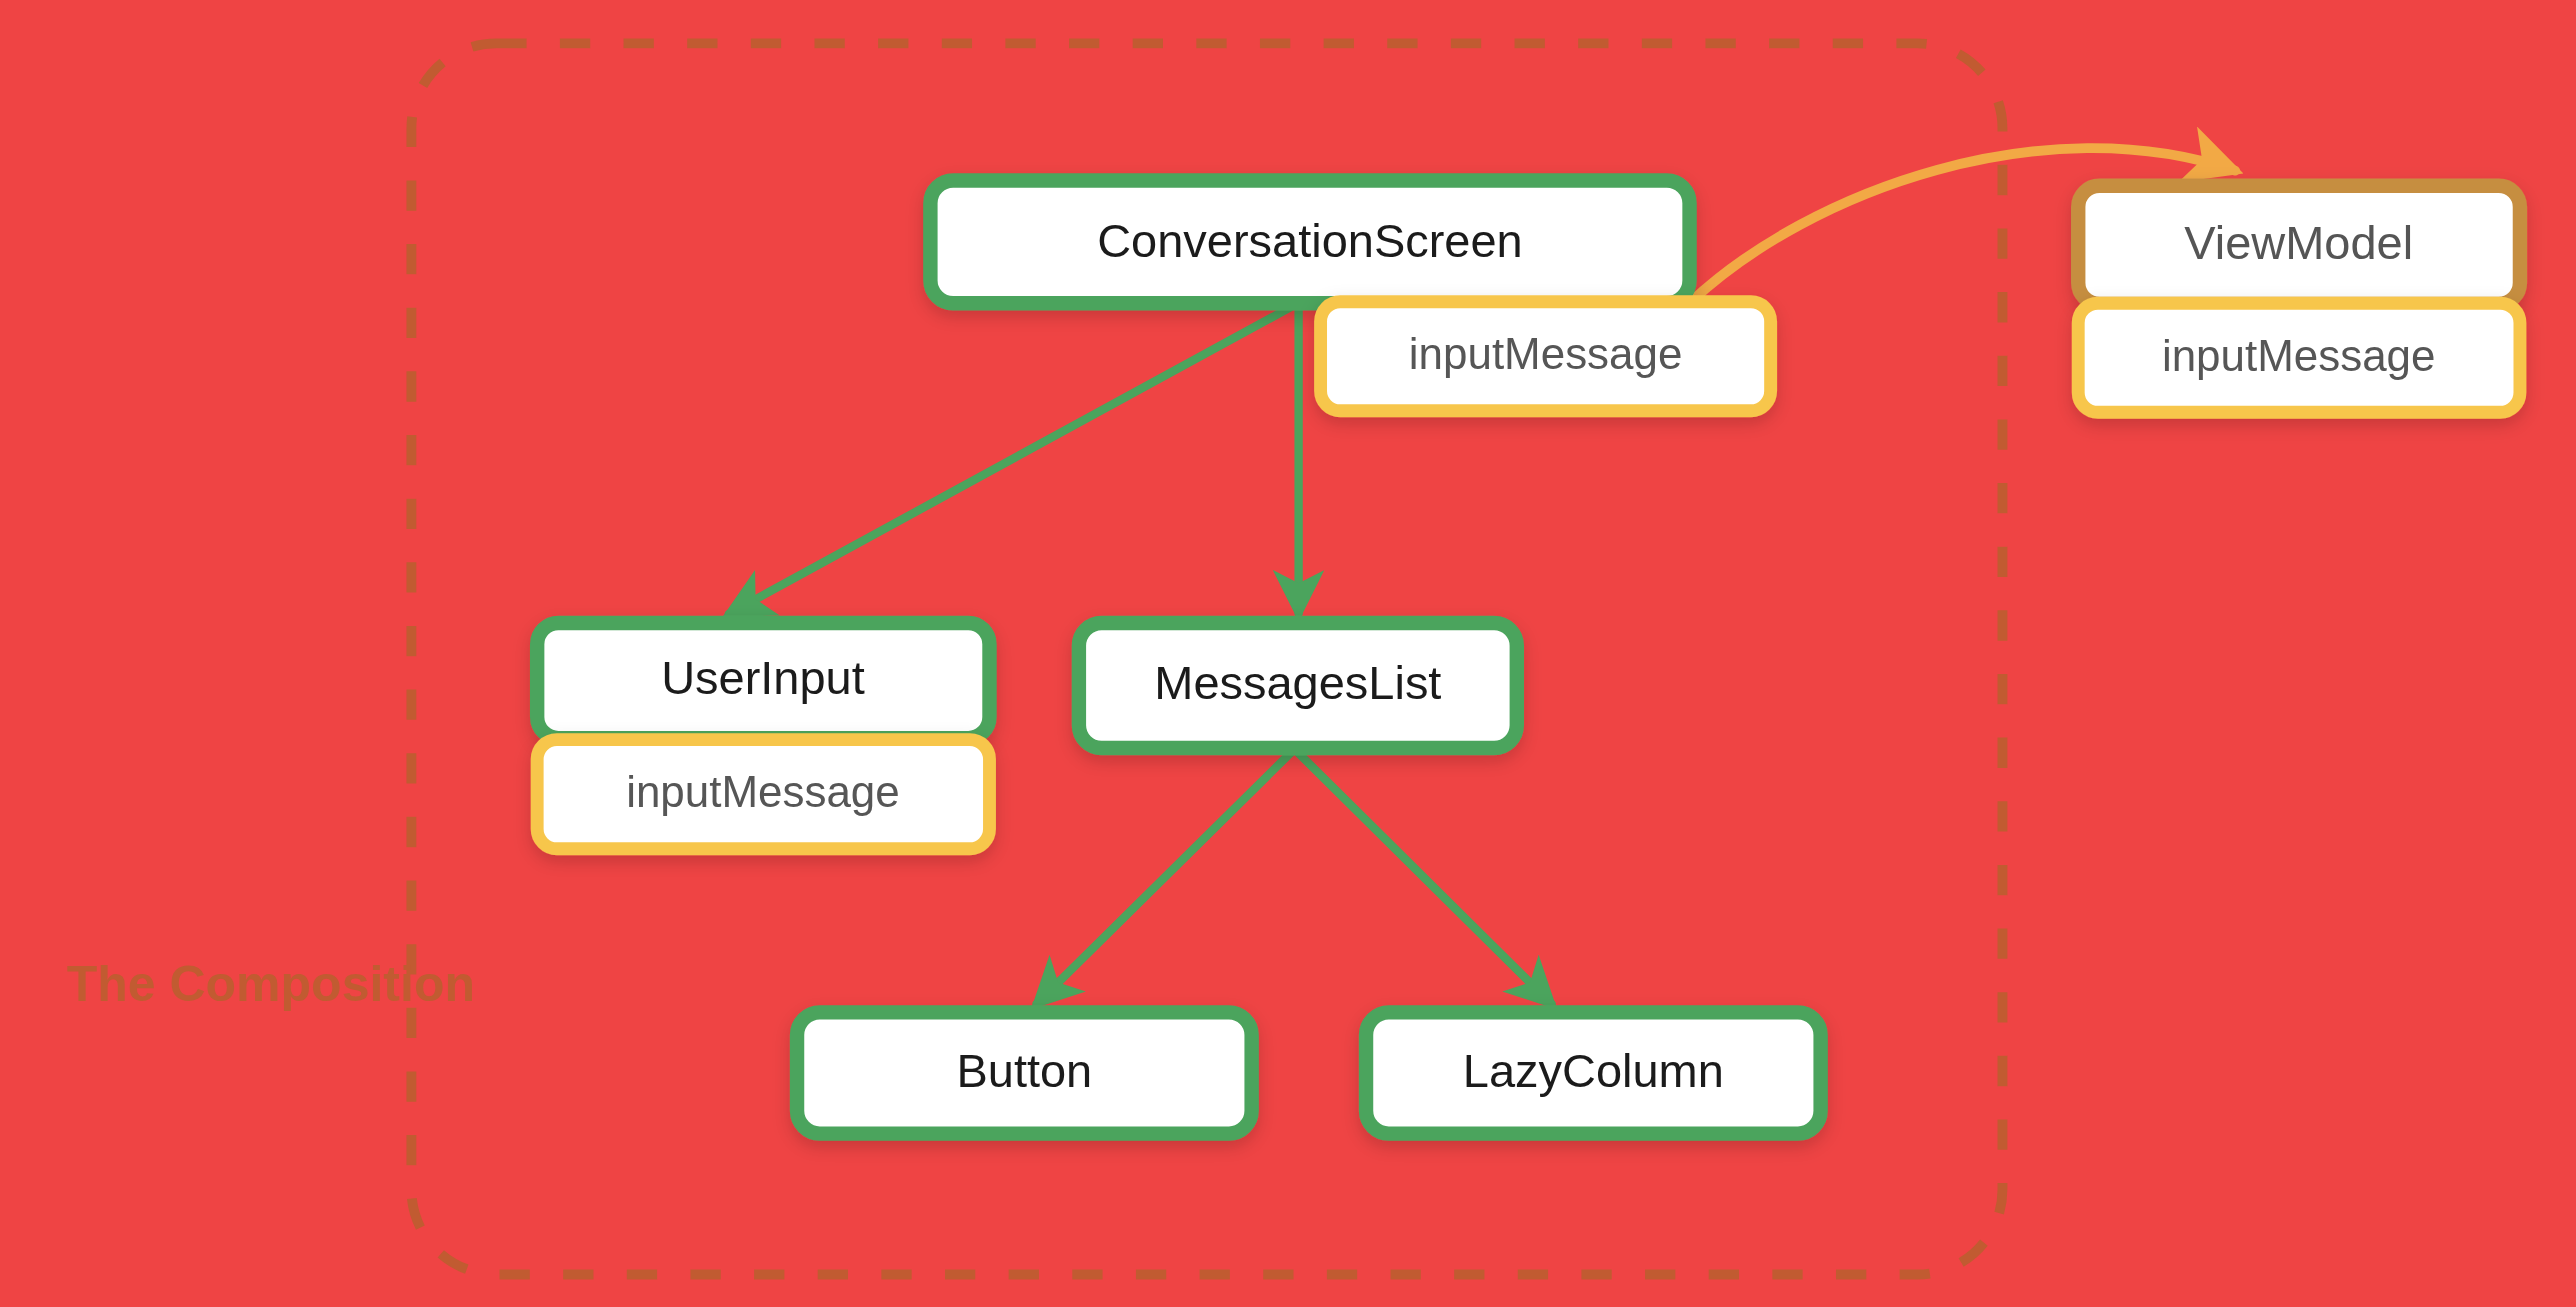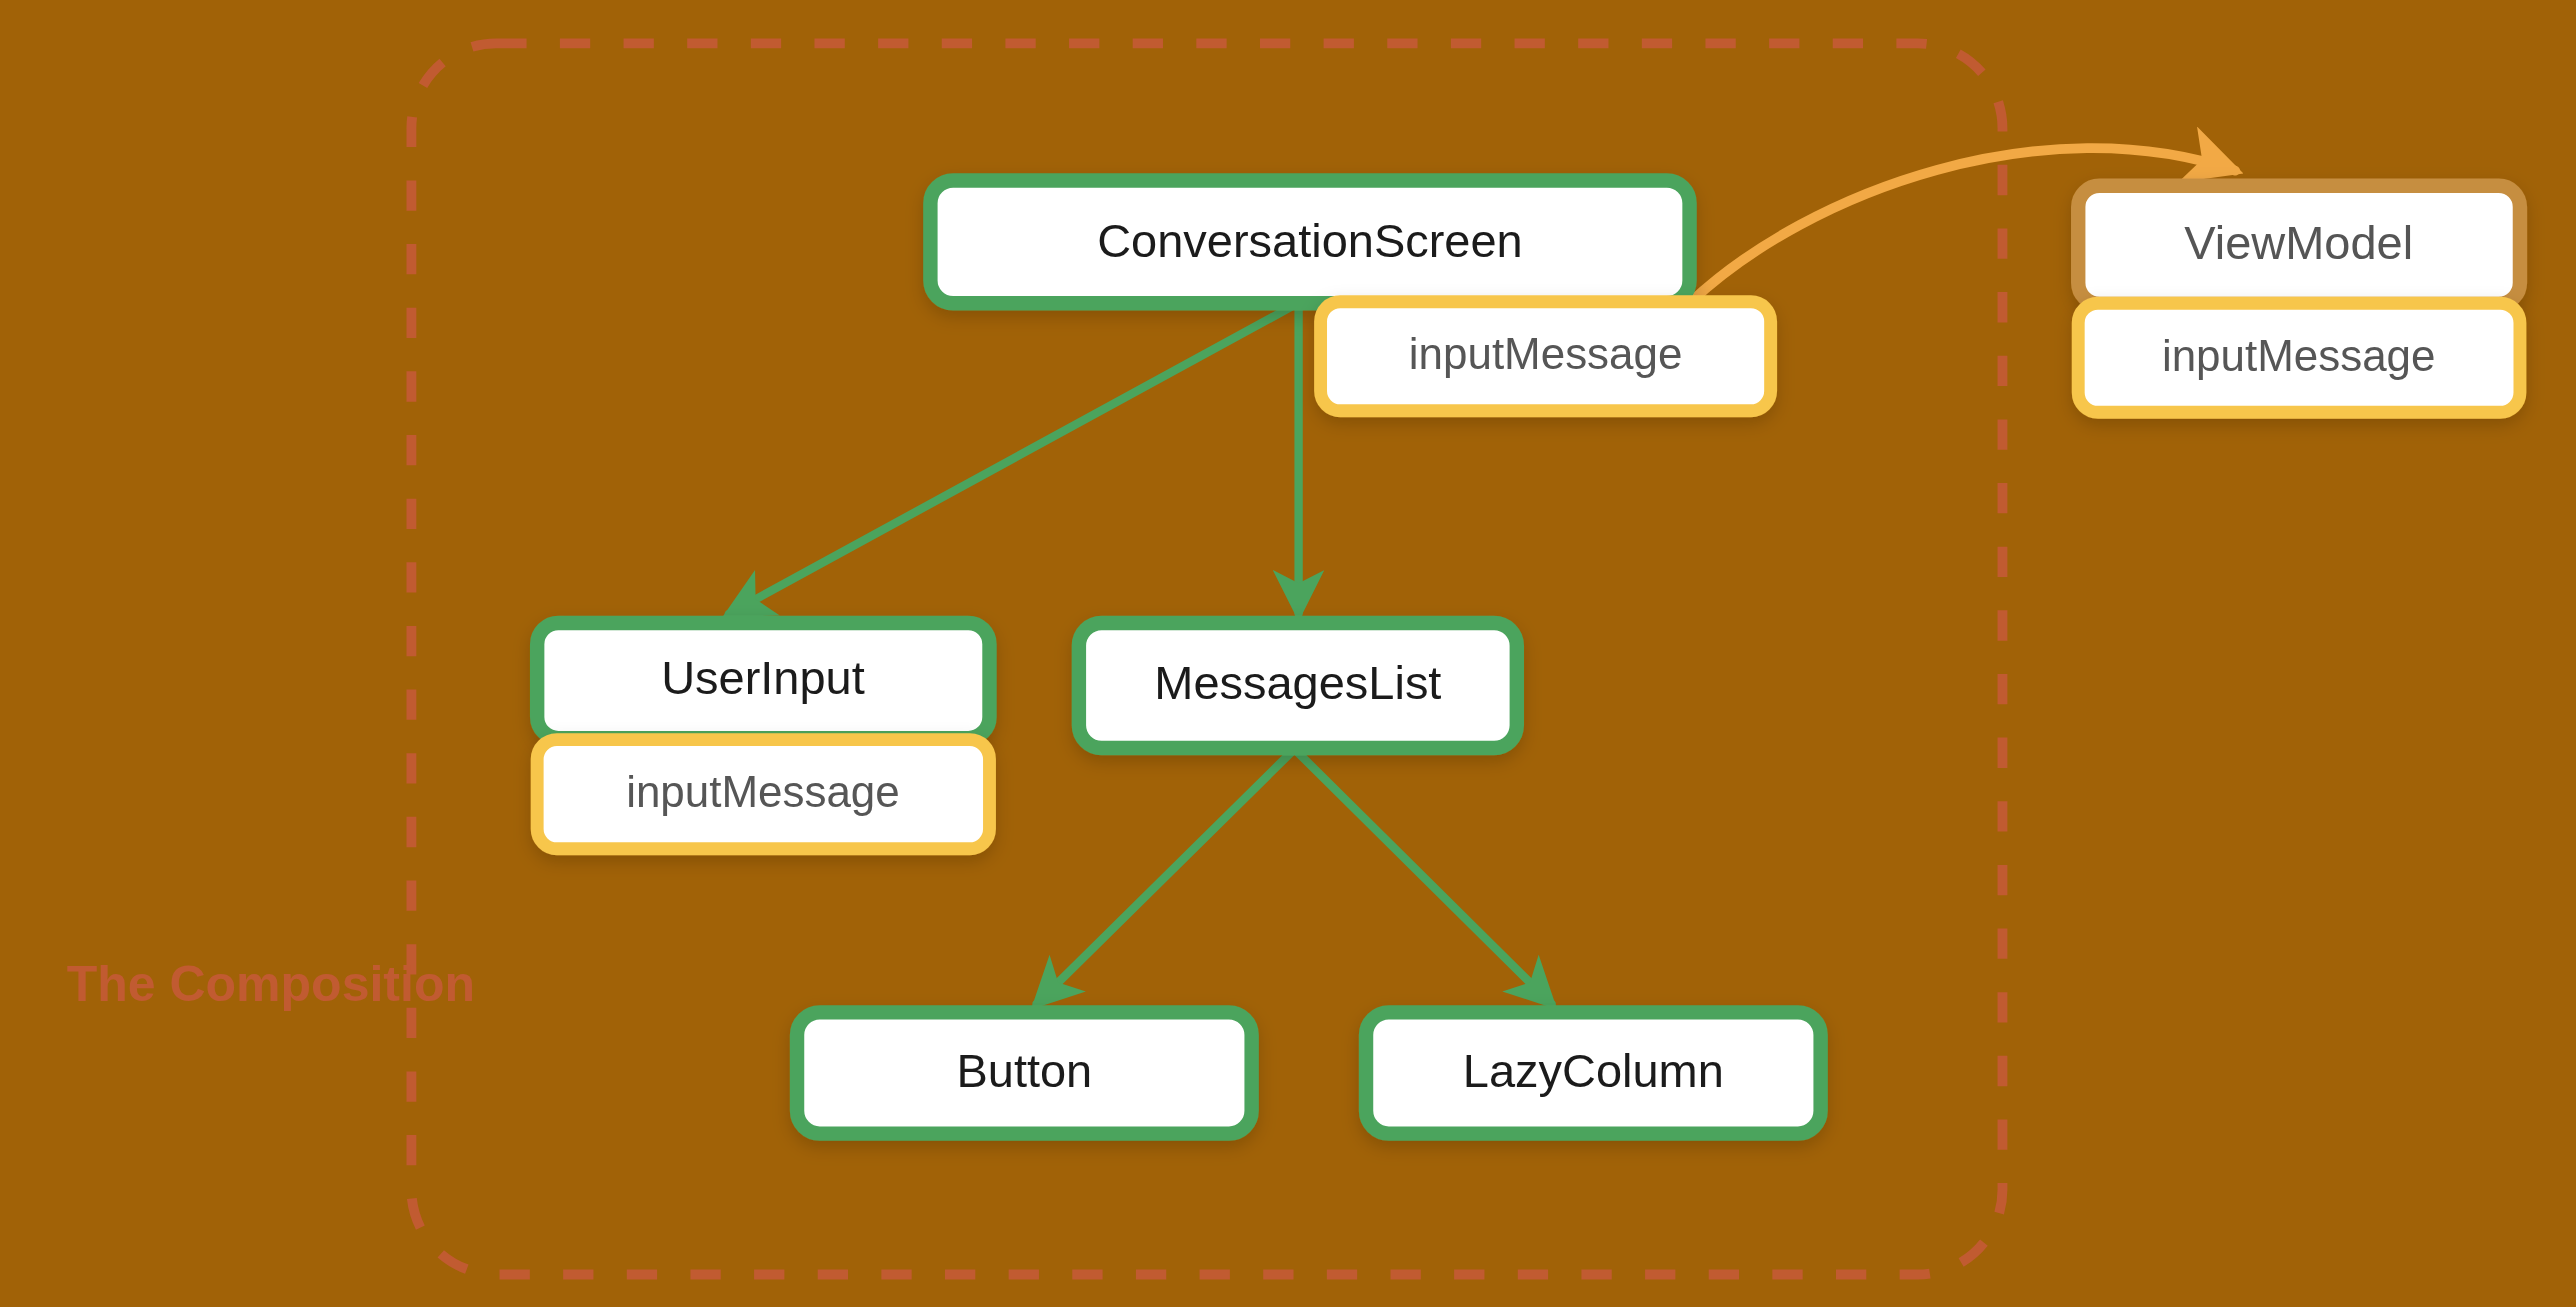--- a/index.html
+++ b/index.html
@@ -10,21 +10,21 @@
   body {
     width: 2576px;
     height: 1308px;
     font-family: "Liberation Sans", sans-serif;
     overflow: hidden;
   }
   #diagram-root {
     position: relative;
     width: 2576px;
     height: 1308px;
-    background: #a16207;
+    background: #ef4444;
   }
   svg#diagram-svg {
     position: absolute;
     top: 0;
     left: 0;
     width: 2576px;
     height: 1308px;
     display: block;
   }
   .node-label-text {

